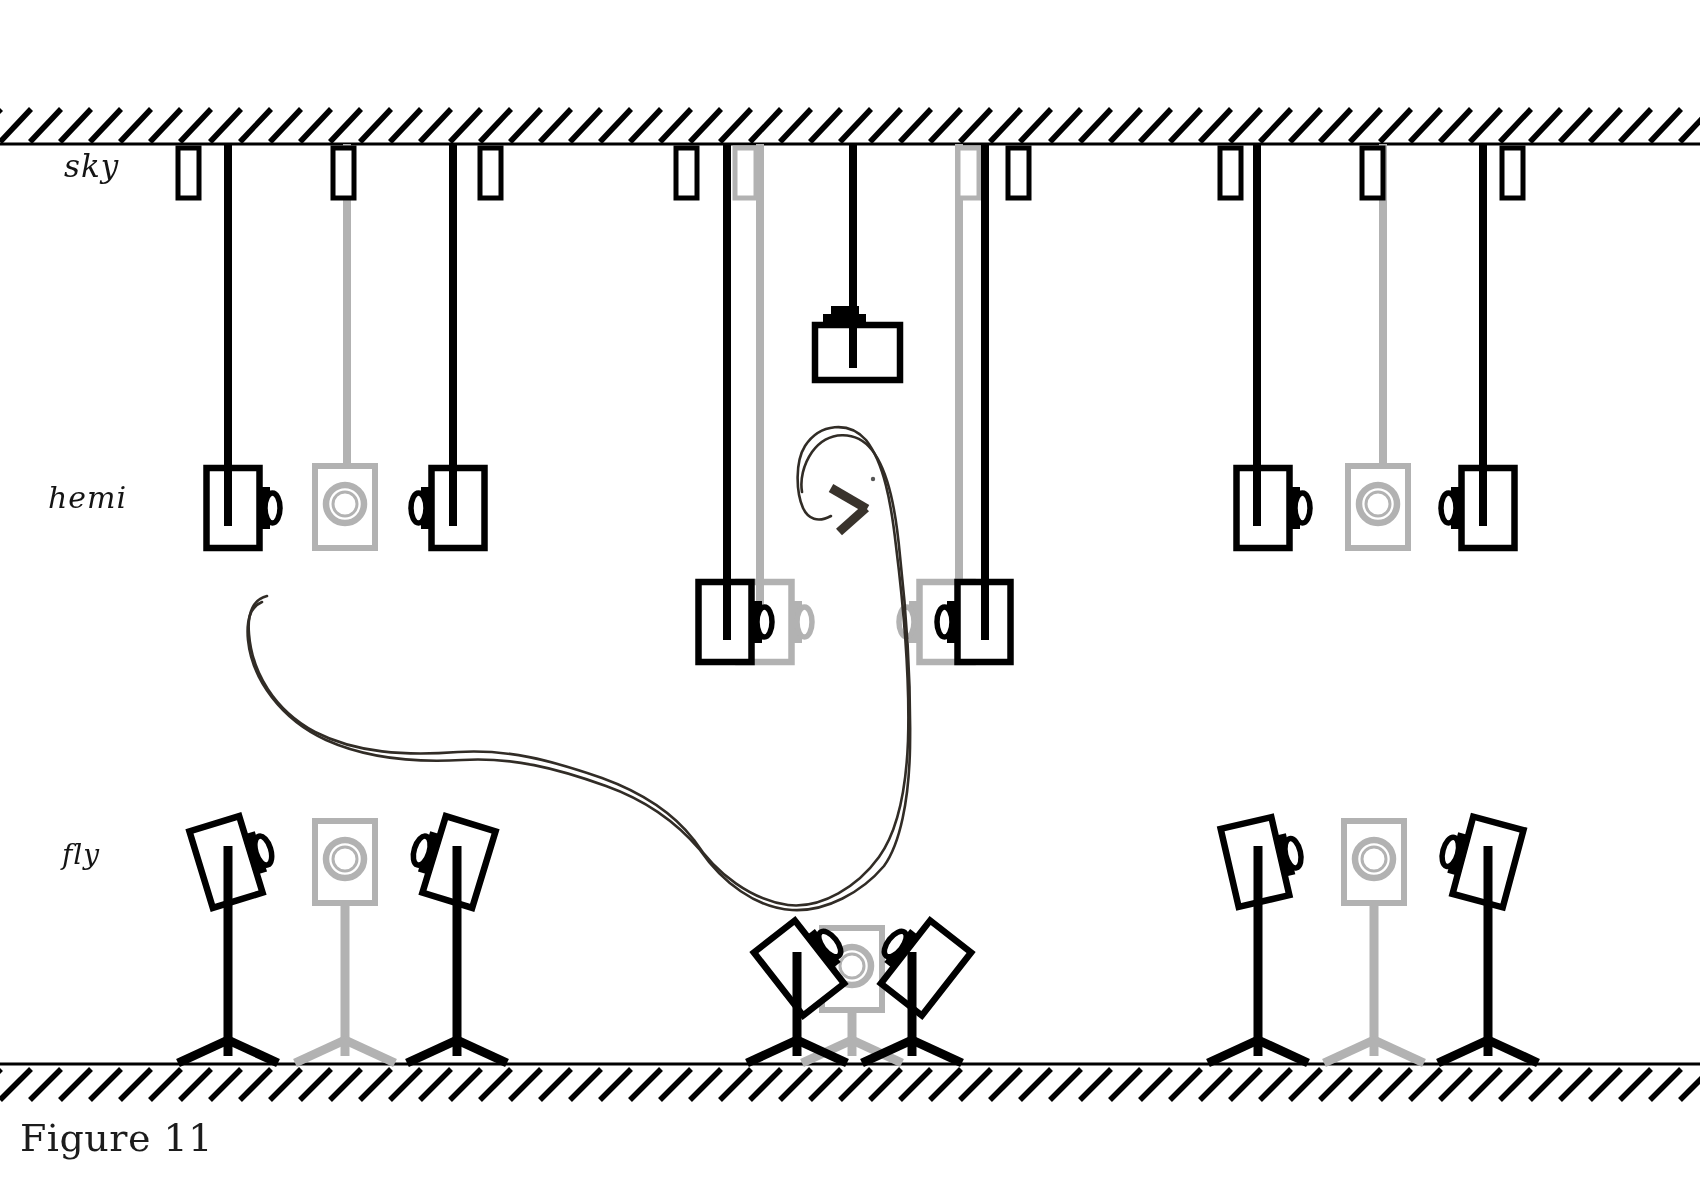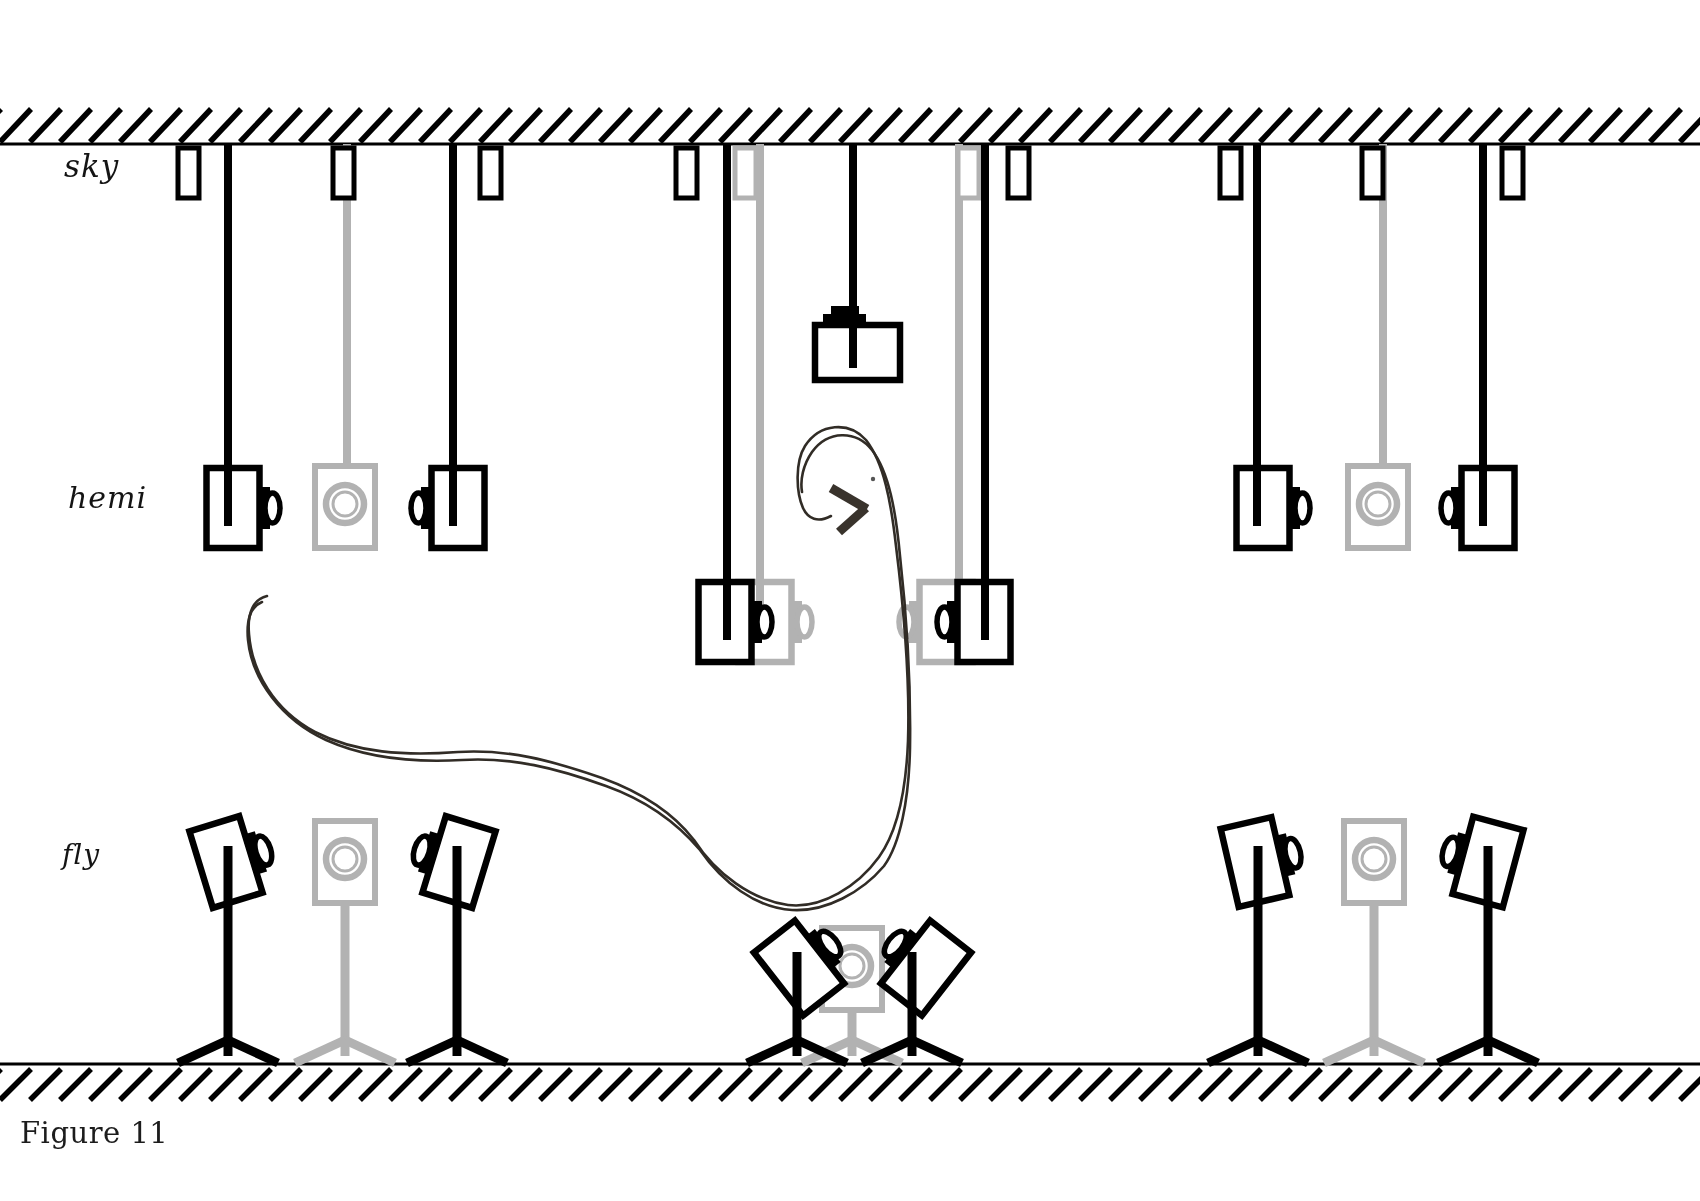--- a/index.html
+++ b/index.html
@@ -3,23 +3,23 @@
 <meta charset="utf-8">
 <style>
   html,body{margin:0;padding:0;background:#ffffff;}
   body{width:1700px;height:1201px;position:relative;overflow:hidden;
        font-family:"DejaVu Serif",serif;}
   #stage{position:absolute;left:0;top:0;width:1552px;height:1201px;}
   svg{position:absolute;left:0;top:0;}
   .lbl{position:absolute;font-style:italic;color:#141414;letter-spacing:1px;
        font-family:"DejaVu Serif",serif;white-space:nowrap;}
   .lbl-sky{left:64px;top:148px;font-size:31px;}
-  .lbl-hemi{left:68px;top:480px;font-size:30px;}
+  .lbl-hemi{left:48px;top:480px;font-size:30px;}
   .lbl-fly{left:62px;top:838px;font-size:28px;}
-  .caption{position:absolute;left:20px;top:1116px;font-size:29px;color:#1c1c1c;
+  .caption{position:absolute;left:20px;top:1116px;font-size:38px;color:#1c1c1c;
        font-family:"DejaVu Serif",serif;font-style:normal;letter-spacing:0.5px;}
 </style>
 </head>
 <body>
 
 <div id="stage">
   <svg id="fig" width="1700" height="1201" viewBox="0 0 1700 1201">
       <g>
         <line x1="-30" y1="142" x2="1" y2="109" stroke="#000000" stroke-width="5.5"></line>
         <line x1="0" y1="142" x2="31" y2="109" stroke="#000000" stroke-width="5.5"></line>

